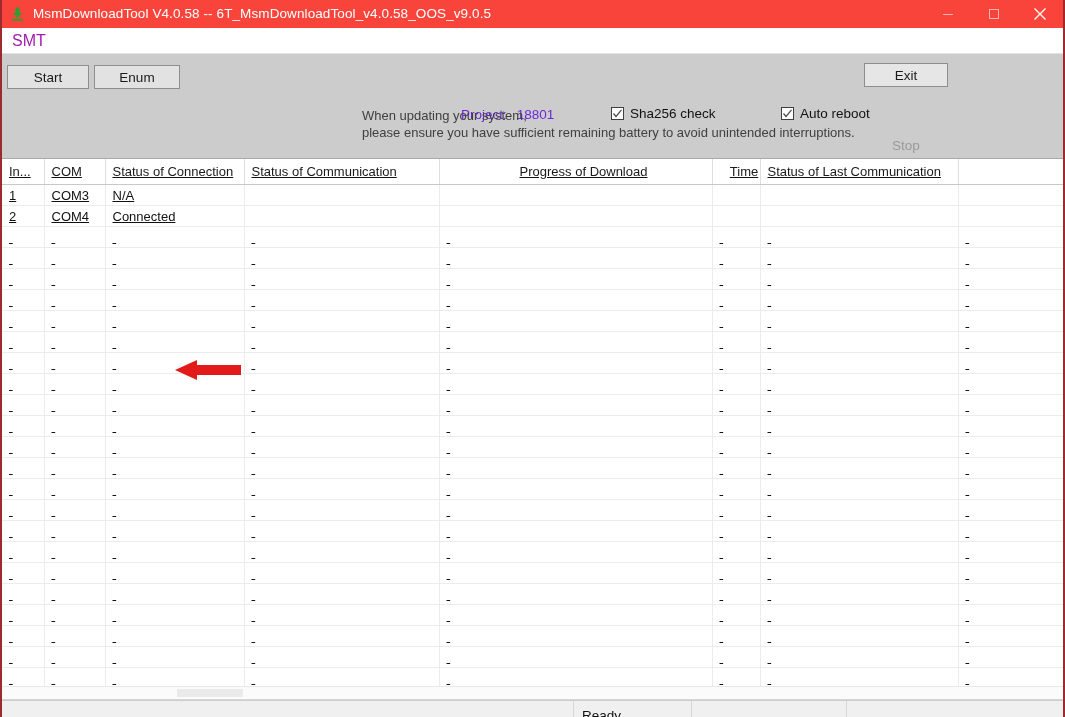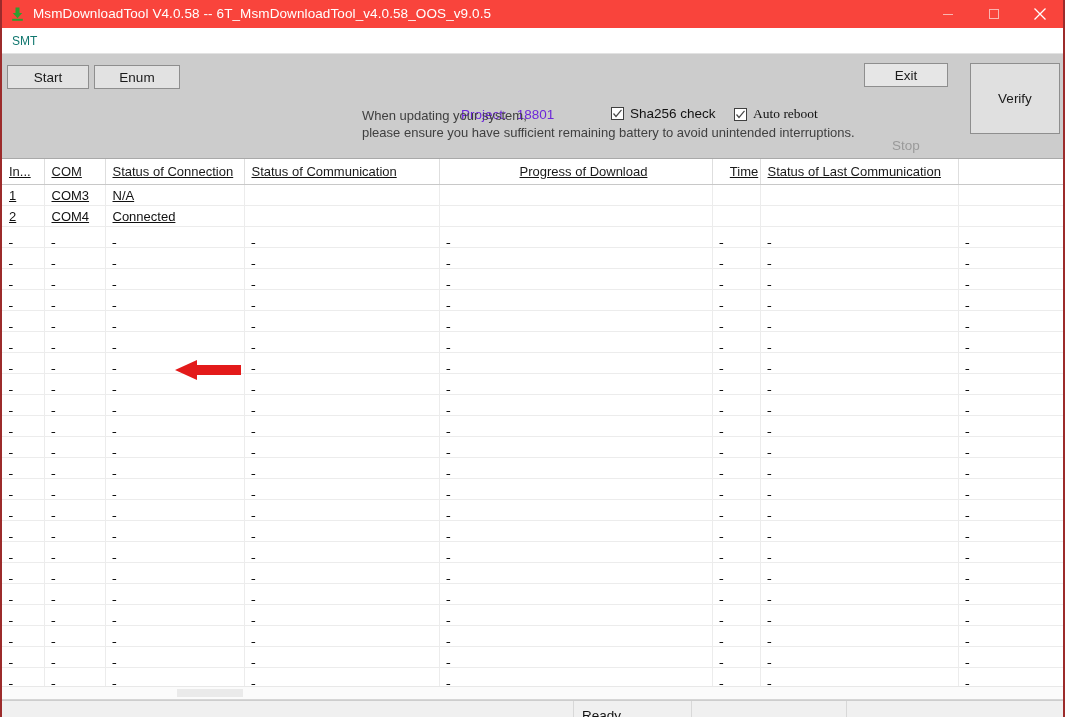--- a/index.html
+++ b/index.html
@@ -69,22 +69,22 @@
 
   
   .menu-bar {
     height: 25px;
     background: #ffffff;
     display: flex;
     align-items: center;
     border-bottom: 1px solid #e2e2e2;
   }
   .menu-item {
-    font-size: 12px;
-    color: #0f766e;
+    font-size: 16px;
+    color: #a21caf;
     padding: 12px 10px;
     line-height: 24px;
     cursor: default;
   }
 
   
   .toolbar {
     position: relative;
     height: 104px;
     background: #cccccc;
@@ -130,21 +130,21 @@
   .chk-wrap {
     position: absolute;
     display: flex;
     align-items: center;
     font-size: 13.5px;
     color: #111111;
     white-space: nowrap;
     cursor: default;
   }
   #sha256-check { left: 609px; top: 52px; }
-  #autoreboot-check { left: 732px; top: 52px; font-family: Liberation Serif, serif; }
+  #autoreboot-check { left: 779px; top: 52px; }
   .chk-box {
     width: 13px;
     height: 13px;
     background: #ffffff;
     border: 1px solid #3f3f3f;
     margin-right: 6px;
     position: relative;
     box-sizing: border-box;
     flex: 0 0 auto;
   }
@@ -324,21 +324,20 @@
   <div class="menu-bar">
     <div class="menu-item">SMT</div>
   </div>
 
   <div class="toolbar">
 
     <div class="btn" id="start-button">Start</div>
     <div class="btn" id="enum-button">Enum</div>
     <div class="btn" id="exit-button">Exit</div>
     <div class="btn disabled" id="stop-button">Stop</div>
-    <div class="btn" id="verify-button">Verify</div>
 
     <div class="project-label">
       <span>Project:</span><span class="value">18801</span>
     </div>
 
     <div class="chk-wrap" id="sha256-check">
       <span class="chk-box">
         <svg width="11" height="11" viewBox="0 0 11 11">
           <path d="M1.5 5.5 L4 8.5 L9.5 1.8" stroke="#4a4a4a" stroke-width="1.2" fill="none"></path>
         </svg>

